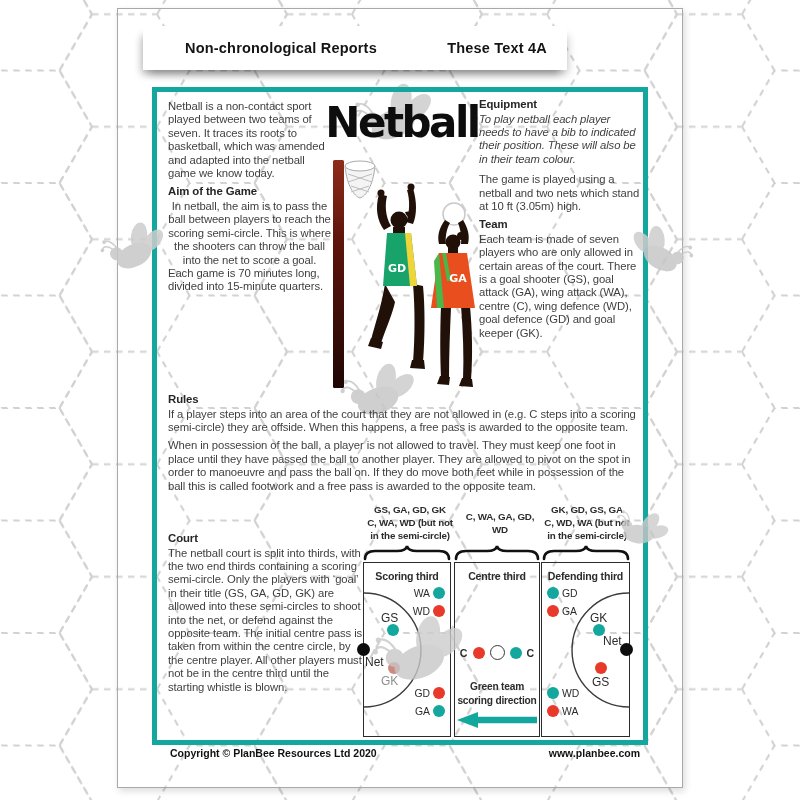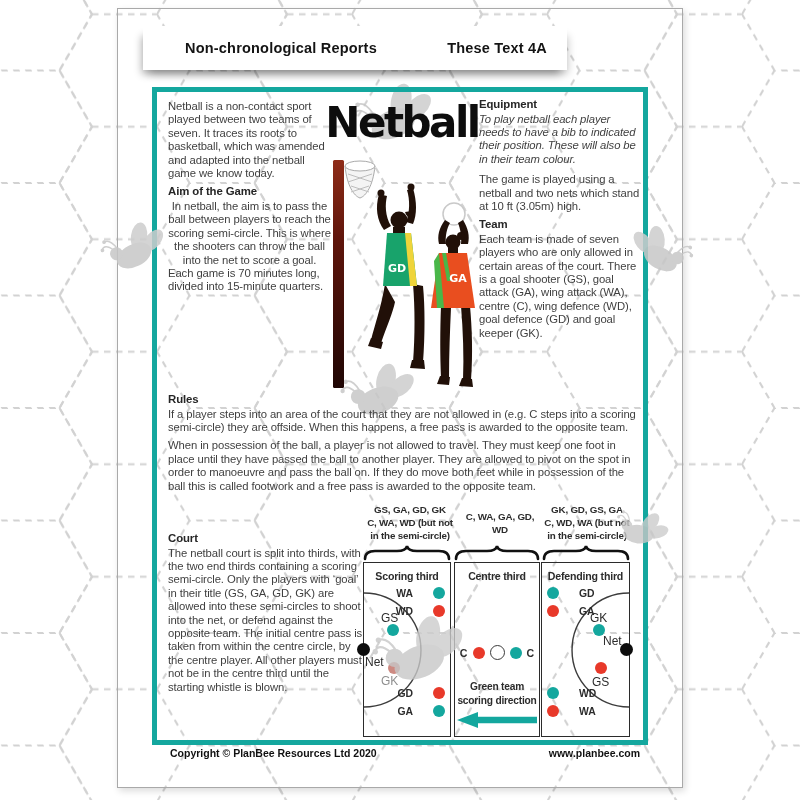--- a/index.html
+++ b/index.html
@@ -55,21 +55,21 @@
   .zl0{left:-2px;width:98px;}
   .zl1{left:94px;width:86px;padding-top:7px;}
   .zl2{left:176px;width:96px;}
   .braces{position:absolute;left:0;top:42px;width:270px;height:16px;}
   .court{position:absolute;left:0;top:59px;width:270px;height:176px;}
   .panel{position:absolute;top:0;height:175px;border:1.5px solid #2b2b2b;background:transparent;}
   .p1{left:0;width:88px;}
   .p2{left:91px;width:86px;}
   .p3{left:178px;width:89px;}
   .ptitle{position:absolute;top:7px;left:0;right:0;text-align:center;font-weight:bold;font-size:10.6px;color:#2c2c2c;letter-spacing:-0.2px;}
-  .mrow{position:absolute;display:flex;align-items:center;gap:20px;font-weight:bold;font-size:10.4px;color:#2c2c2c;}
+  .mrow{position:absolute;display:flex;align-items:center;gap:3px;font-weight:normal;font-size:10.4px;color:#2c2c2c;}
   .mlab{position:absolute;font-weight:normal;font-size:12px;color:#2c2c2c;}
   .dot{width:12px;height:12px;border-radius:50%;flex:0 0 auto;}
   .dot.abs{position:absolute;}
   .dot.green{background:#14a79e;}
   .dot.red{background:#e8392a;}
   .dot.black{background:#0d0d0d;width:13px;height:13px;}
   .dot.whitec{background:#fff;border:1.6px solid #3a3a3a;width:15px;height:15px;}
   .dot.gkfade{background:#c4756c;opacity:.85;}
   .gk-lab{color:#8f8f8f;}
   .arc{position:absolute;pointer-events:none;}

